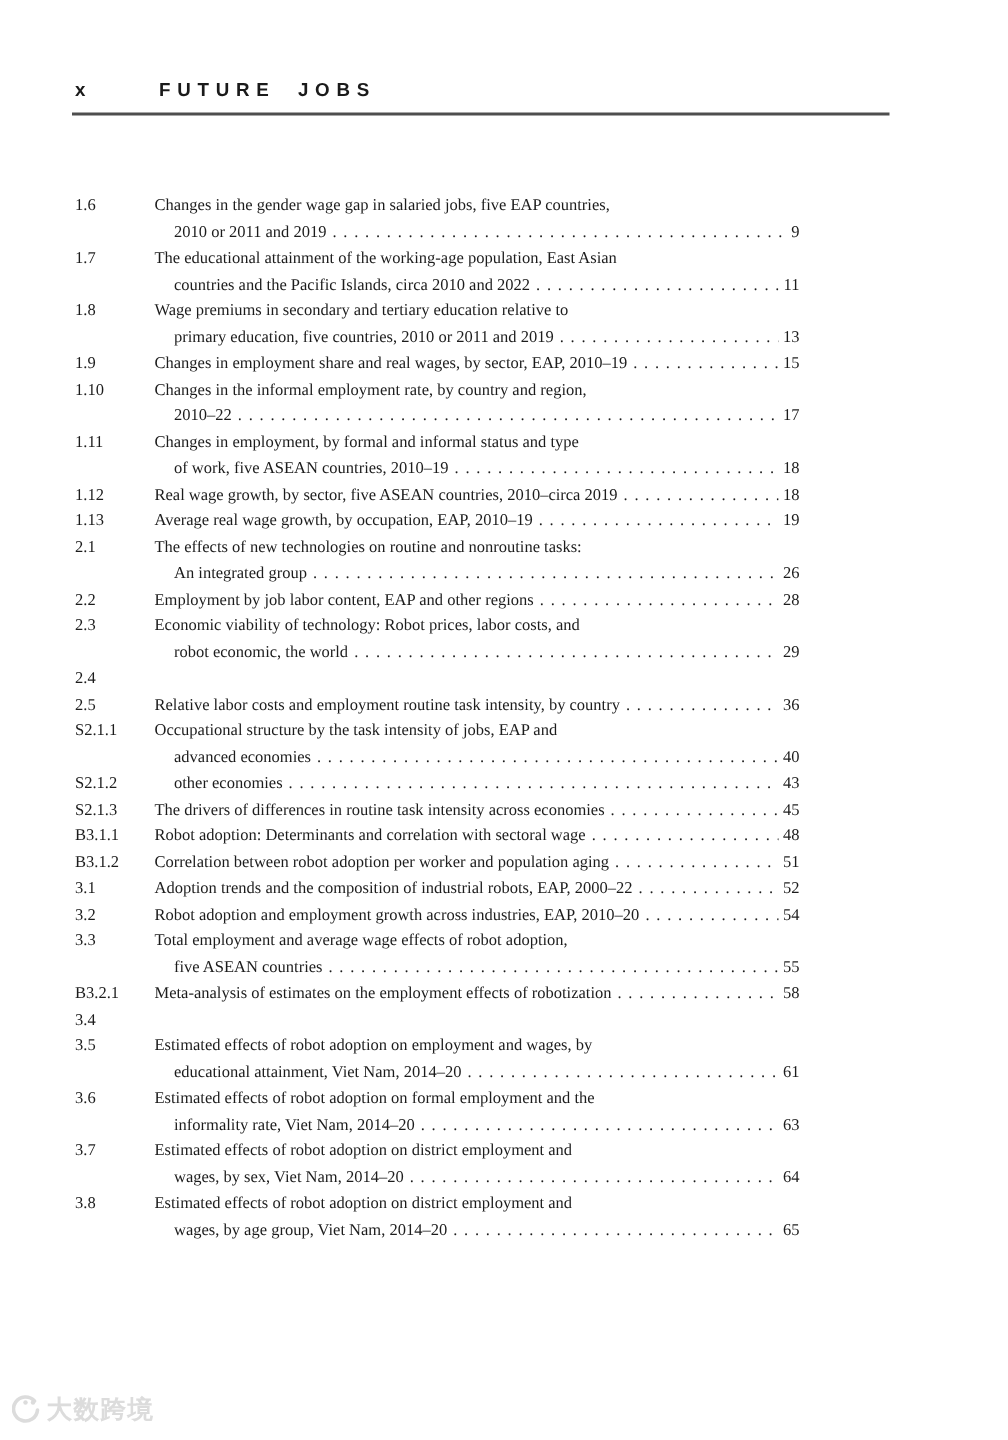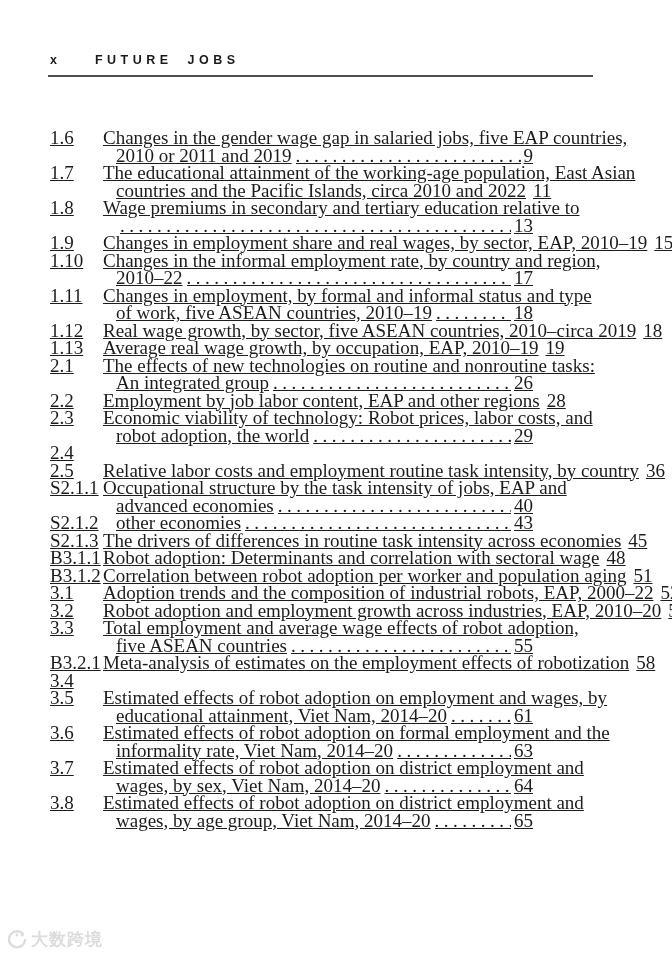--- a/index.html
+++ b/index.html
@@ -22,42 +22,41 @@
     width: 545px;
     display: flex;
     align-items: baseline;
     font-family: "Liberation Sans", sans-serif;
     font-weight: bold;
     font-size: 12.5px;
     color: #1a1a1a;
   }
   .folio { letter-spacing: 1px; }
   .running-title {
-    margin-left: 37px;
+    margin-left: 48px;
     letter-spacing: 4.5px;
     word-spacing: 7px;
   }
   .header-rule {
     position: absolute;
     top: 75px;
     left: 48px;
     width: 545px;
     height: 2px;
     background: #4e4e4e;
   }
 
   
   .toc {
     position: absolute;
     top: 129px;
     left: 50px;
     width: 483px;
-    font-size: 19px;
+    font-size: 11px;
     line-height: 17.5px;
-    text-decoration: underline;
   }
   .entry { display: flex; }
   .num {
     width: 53px;
     flex: none;
   }
   .body { flex: 1; min-width: 0; }
   .line { white-space: nowrap; }
   .line.wrap { padding-left: 13px; }
   .line.last { display: flex; align-items: baseline; }
@@ -124,20 +123,21 @@
             <span class="leader"></span>
             <span class="pg">11</span>
           </div>
         </div>
     </div>
       <div class="entry">
       <span class="num">1.8</span>
       <div class="body">
           <div class="line">Wage premiums in secondary and tertiary education relative to</div>
           <div class="line wrap last">
+            <span class="txt">primary education, five countries, 2010 or 2011 and 2019</span>
             <span class="leader"></span>
             <span class="pg">13</span>
           </div>
         </div>
     </div>
       <div class="entry">
       <span class="num">1.9</span>
       <div class="body">
           <div class="line last">
             <span class="txt">Changes in employment share and real wages, by sector, EAP, 2010–19</span>
@@ -207,21 +207,21 @@
             <span class="leader"></span>
             <span class="pg">28</span>
           </div>
         </div>
     </div>
       <div class="entry">
       <span class="num">2.3</span>
       <div class="body">
           <div class="line">Economic viability of technology: Robot prices, labor costs, and</div>
           <div class="line wrap last">
-            <span class="txt">robot adoption, the world</span>
+            <span class="txt">robot economic, the world</span>
             <span class="leader"></span>
             <span class="pg">29</span>
           </div>
         </div>
     </div>
       <div class="entry">
       <span class="num">2.4</span>
     </div>
       <div class="entry">
       <span class="num">2.5</span>

